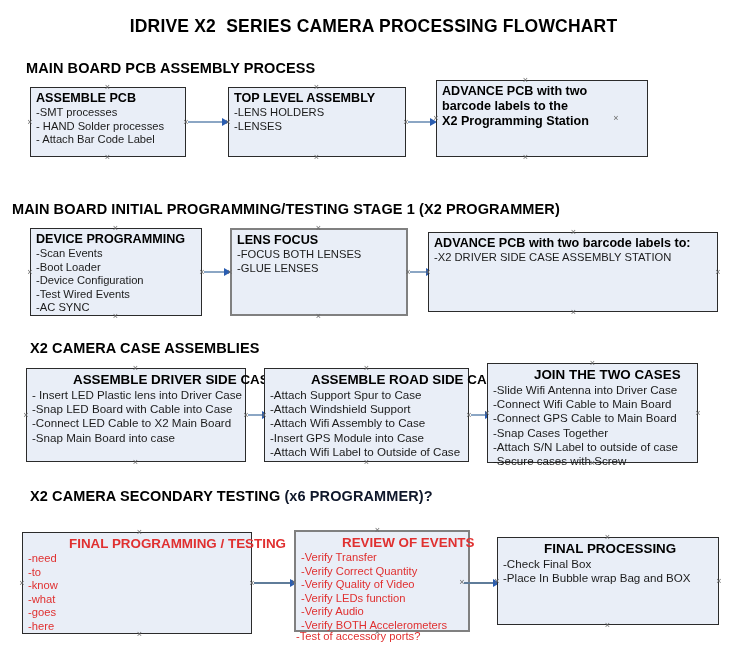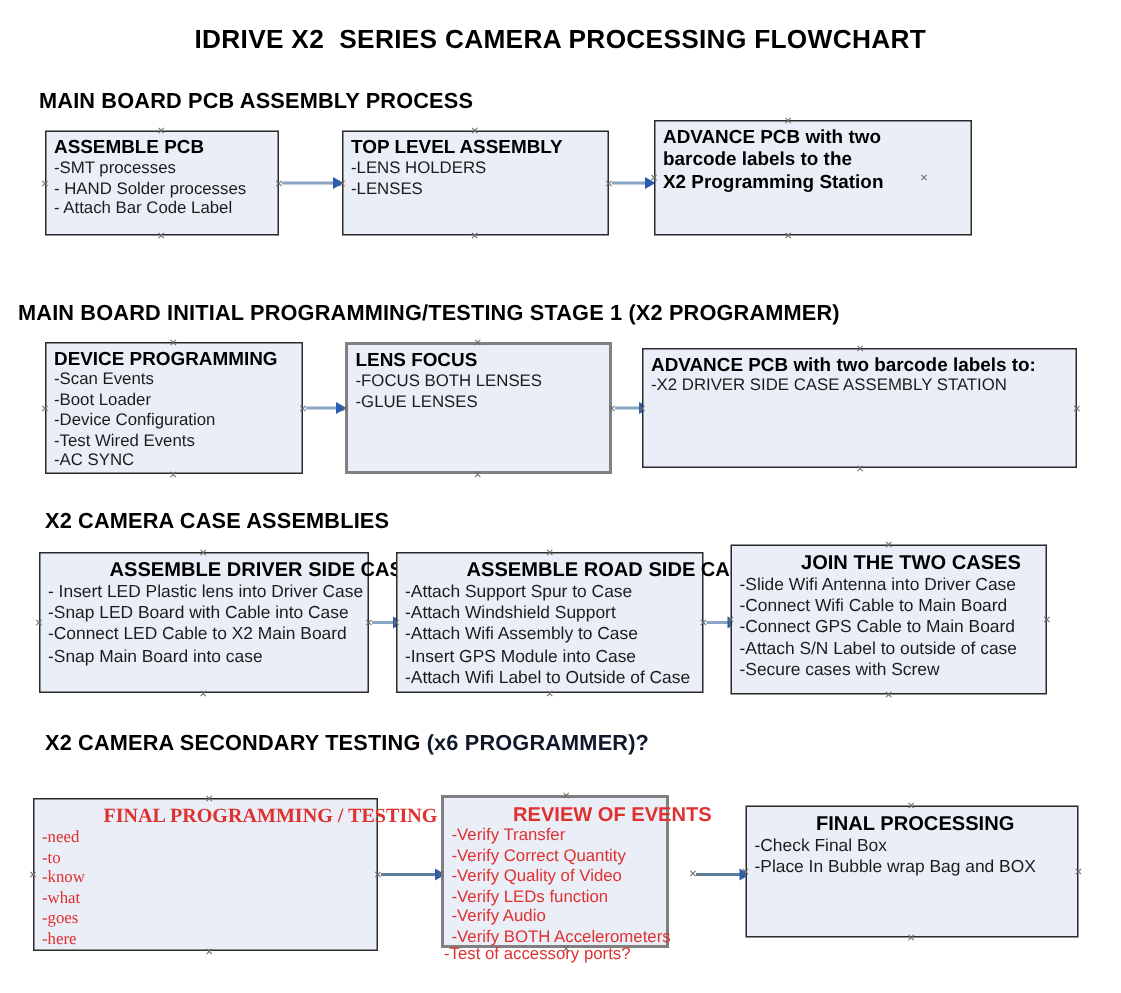--- a/index.html
+++ b/index.html
@@ -250,50 +250,51 @@
   <div class="handle" style="left:465.5px; top:411.5px;"></div>
 
   <div class="conn" style="left:471px; top:414px; width:16px;"></div>
   <div class="arrow" style="left:485px; top:410.5px;"></div>
 
   <div class="box" style="left:487px; top:363px; width:211px; height:100px;">
     <div class="hdr big">JOIN THE TWO CASES</div>
     <div class="line wide">-Slide Wifi Antenna into Driver Case</div>
     <div class="line wide">-Connect Wifi Cable to Main Board</div>
     <div class="line wide">-Connect GPS Cable to Main Board</div>
+    <div class="line wide">-Snap Cases Together</div>
     <div class="line wide">-Attach S/N Label to outside of case</div>
     <div class="line wide">-Secure cases with Screw</div>
   </div>
   <div class="handle" style="left:589px; top:359.5px;"></div>
   <div class="handle" style="left:589px; top:459.5px;"></div>
   <div class="handle" style="left:483.5px; top:409.5px;"></div>
   <div class="handle" style="left:694.5px; top:409.5px;"></div>
 
   <div class="section-title" style="left:30px; top:488px;">
     <span>X2 CAMERA SECONDARY TESTING </span><span class="accent">(x6 PROGRAMMER)?</span>
   </div>
 
-  <div class="box red" style="left:22px; top:532px; width:230px; height:102px;font-family:Liberation Serif, serif;">
+  <div class="box red" style="left:22px; top:532px; width:230px; height:102px;">
     <div class="hdr big">FINAL PROGRAMMING / TESTING</div>
     <div class="line">-need</div>
     <div class="line">-to</div>
     <div class="line">-know</div>
     <div class="line">-what</div>
     <div class="line">-goes</div>
     <div class="line">-here</div>
   </div>
   <div class="handle" style="left:136px; top:528.5px;"></div>
   <div class="handle" style="left:136px; top:630.5px;"></div>
   <div class="handle" style="left:18.5px; top:579.5px;"></div>
   <div class="handle" style="left:248.5px; top:579.5px;"></div>
 
   <div class="conn dark" style="left:254px; top:582px; width:38px;"></div>
   <div class="arrow" style="left:290px; top:578.5px;"></div>
 
-  <div class="box red thick" style="left:294px; top:530px; width:152px; height:102px;">
+  <div class="box red thick" style="left:294px; top:530px; width:176px; height:102px;">
     <div class="hdr big">REVIEW OF EVENTS</div>
     <div class="line">-Verify Transfer</div>
     <div class="line">-Verify Correct Quantity</div>
     <div class="line">-Verify Quality of Video</div>
     <div class="line">-Verify LEDs function</div>
     <div class="line">-Verify Audio</div>
     <div class="line">-Verify BOTH Accelerometers</div>
   </div>
 
   <div class="spill" style="left:296px; top:630px;">-Test of accessory ports?</div>

